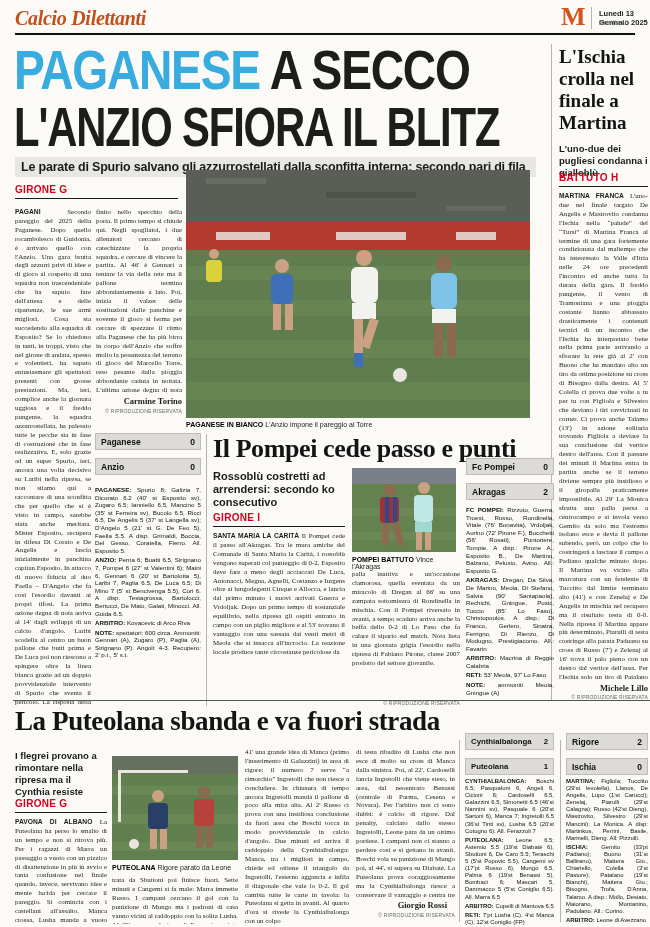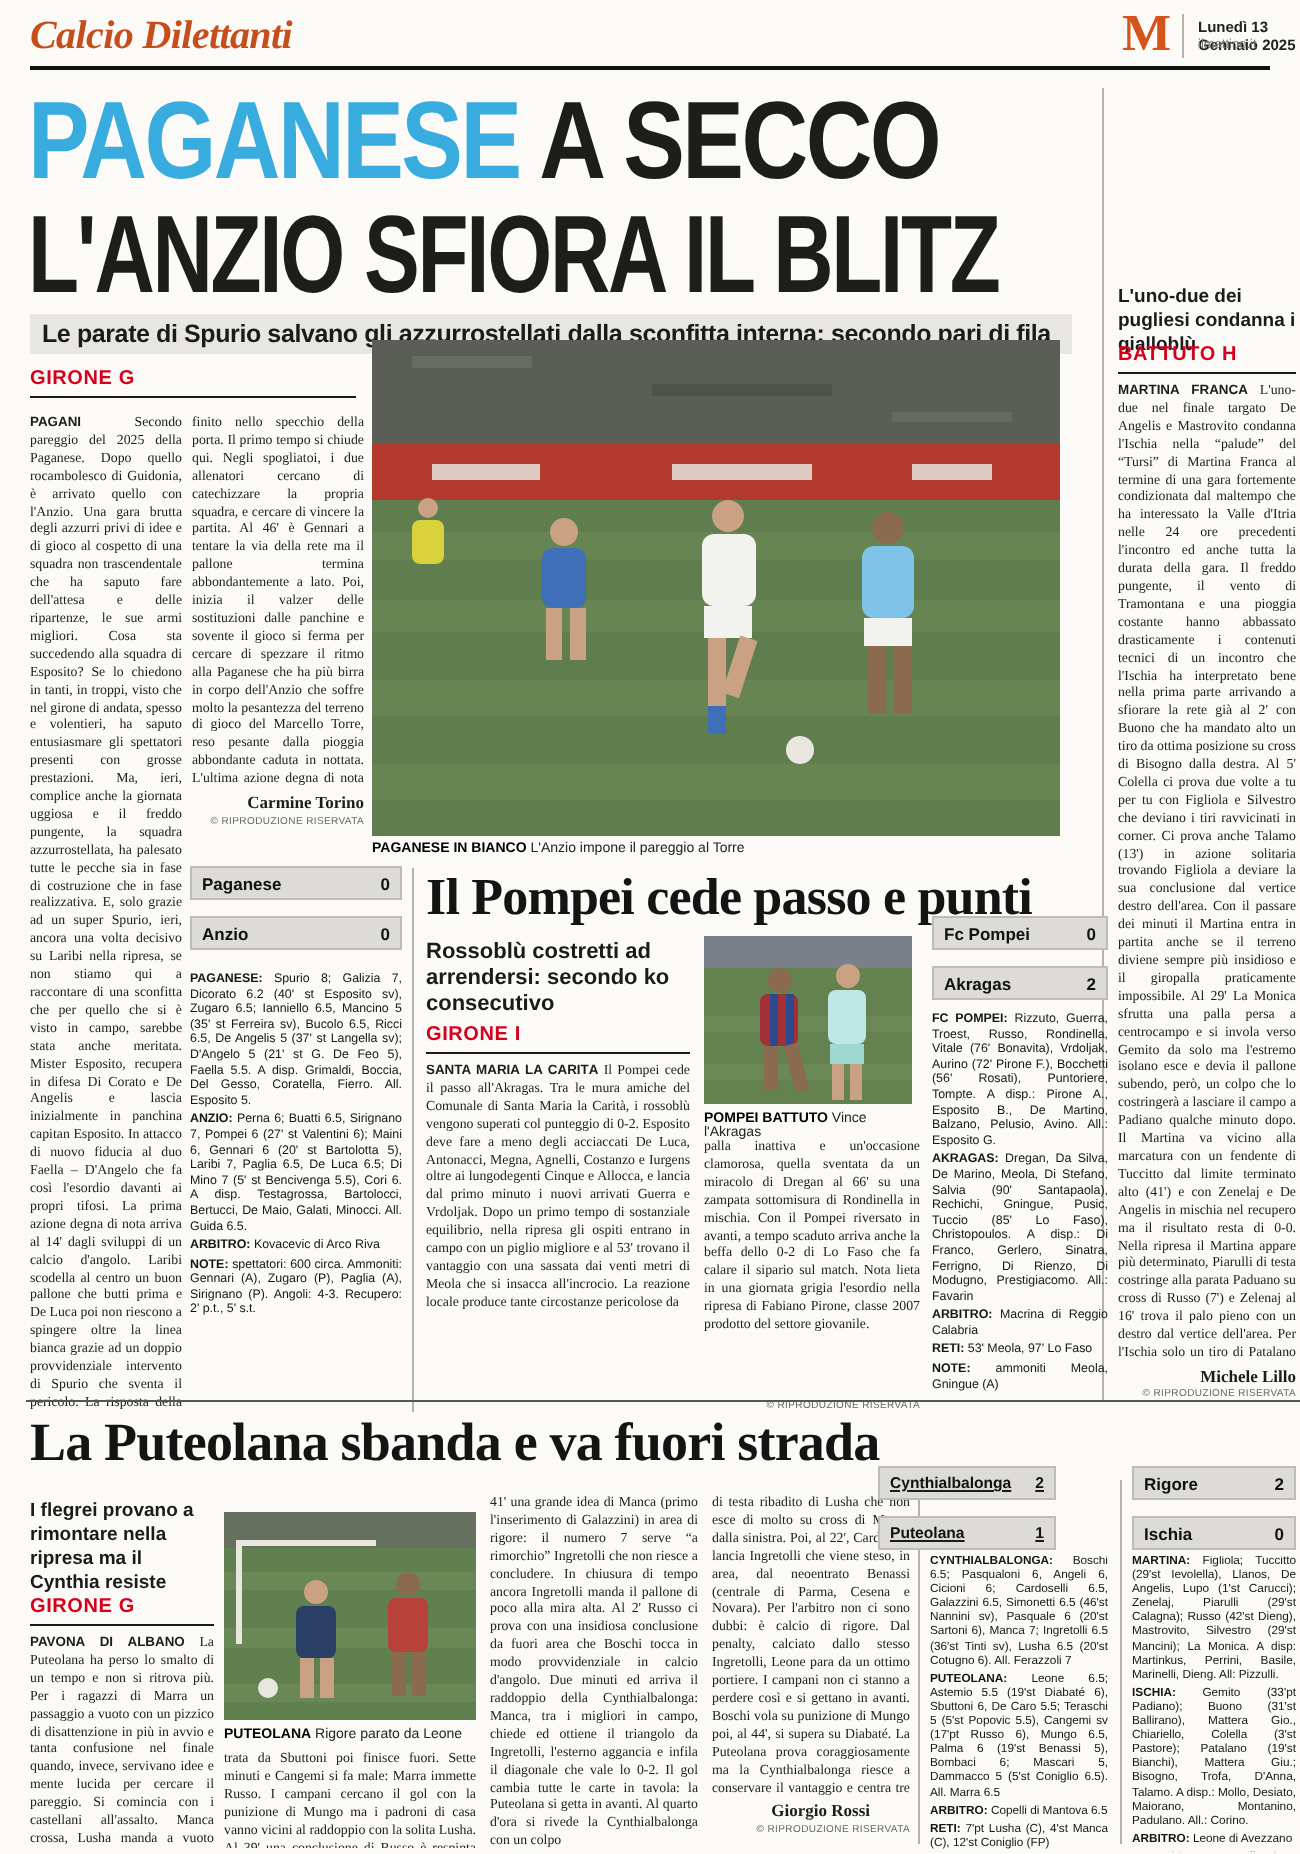--- a/index.html
+++ b/index.html
@@ -178,20 +178,21 @@
     </div>
   </div>
   <div class="abs tab" style="left:466px;top:506px;width:88px;height:200px;">
     <p><b>FC POMPEI:</b> <span>Rizzuto, Guerra, Troest, Russo, Rondinella, Vitale (76' Bonavita), Vrdoljak, Aurino (72' Pirone F.), Bocchetti (56' Rosati), Puntoriere, Tompte. A disp.: Pirone A., Esposito B., De Martino, Balzano, Pelusio, Avino. All.: Esposito G.</span></p>
     <p><b>AKRAGAS:</b> <span>Dregan, Da Silva, De Marino, Meola, Di Stefano, Salvia (90' Santapaola), Rechichi, Gningue, Pusic, Tuccio (85' Lo Faso), Christopoulos. A disp.: Di Franco, Gerlero, Sinatra, Ferrigno, Di Rienzo, Di Modugno, Prestigiacomo. All.: Favarin</span></p>
     <p><b>ARBITRO:</b> <span>Macrina di Reggio Calabria</span></p>
     <p><b>RETI:</b> <span>53' Meola, 97' Lo Faso</span></p>
     <p><b>NOTE:</b> <span>ammoniti Meola, Gningue (A)</span></p>
   </div>
 
+  <div class="abs sideheadline" style="left:559px;top:46px;width:90px;">L'Ischia crolla nel finale a Martina</div>
   <div class="abs substand-sm" style="left:559px;top:143px;width:90px;">L'uno-due dei pugliesi condanna i gialloblù</div>
   <div class="abs girone" style="left:559px;top:172px;width:89px;">BATTUTO H</div>
   <div class="abs col" style="left:559px;top:192px;width:89px;height:488px;">
     <b class="place">MARTINA FRANCA</b>
     <span>L'uno-due nel finale targato De Angelis e Mastrovito condanna l'Ischia nella “palude” del “Tursi” di Martina Franca al termine di una gara fortemente condizionata dal maltempo che ha interessato la Valle d'Itria nelle 24 ore precedenti l'incontro ed anche tutta la durata della gara. Il freddo pungente, il vento di Tramontana e una pioggia costante hanno abbassato drasticamente i contenuti tecnici di un incontro che l'Ischia ha interpretato bene nella prima parte arrivando a sfiorare la rete già al 2' con Buono che ha mandato alto un tiro da ottima posizione su cross di Bisogno dalla destra. Al 5' Colella ci prova due volte a tu per tu con Figliola e Silvestro che deviano i tiri ravvicinati in corner. Ci prova anche Talamo (13') in azione solitaria trovando Figliola a deviare la sua conclusione dal vertice destro dell'area. Con il passare dei minuti il Martina entra in partita anche se il terreno diviene sempre più insidioso e il giropalla praticamente impossibile. Al 29' La Monica sfrutta una palla persa a centrocampo e si invola verso Gemito da solo ma l'estremo isolano esce e devia il pallone subendo, però, un colpo che lo costringerà a lasciare il campo a Padiano qualche minuto dopo. Il Martina va vicino alla marcatura con un fendente di Tuccitto dal limite terminato alto (41') e con Zenelaj e De Angelis in mischia nel recupero ma il risultato resta di 0-0. Nella ripresa il Martina appare più determinato, Piarulli di testa costringe alla parata Paduano su cross di Russo (7') e Zelenaj al 16' trova il palo pieno con un destro dal vertice dell'area. Per l'Ischia solo un tiro di Patalano alto all'8' a dimostrazione di un forcing locale che, a un quarto d'ora dal termine, porterà i suoi frutti. Ievolella, appena entrato, batte un corner dalla sinistra e De Angelis svetta in area battendo di testa Paduano per il vantaggio al 33' del Martina che tre minuti dopo chiude l'incontro. Ancora Ievolella dalla destra cross in area, la palla deviata non consente a Calagna di provare il tiro ma Mastrovito è lesto a provare il diagonale sul quale Paduano può solo deviare d'istinto il pallone che comunque entra in rete. La forza d'animo e l'orgoglio dell'Ischia non servono a molto nel finale per evitare la sconfitta contro la vera rivelazione del campio-</span>
   </div>
   <div class="abs byline" style="left:559px;top:683px;width:89px;">Michele Lillo</div>
   <div class="abs copyr" style="left:559px;top:694px;width:89px;">© RIPRODUZIONE RISERVATA</div>
 
   <div class="abs hrule" style="left:13px;top:700px;width:637px;height:1px;background:#555;"></div>
@@ -223,27 +224,27 @@
       <circle cx="22" cy="88" r="5" fill="#e8e6df"></circle>
     </svg>
   </div>
   <div class="abs cap" style="left:112px;top:864px;width:126px;">
     <b>PUTEOLANA</b><span> Rigore parato da Leone</span>
   </div>
   <div class="abs col" style="left:112px;top:876px;width:126px;height:48px;">trata da Sbuttoni poi finisce fuori. Sette minuti e Cangemi si fa male: Marra immette Russo. I campani cercano il gol con la punizione di Mungo ma i padroni di casa vanno vicini al raddoppio con la solita Lusha. Al 39' una conclusione di Russo è respinta coi pugni da Boschi. Nel finale ancora castellani all'assalto: al</div>
 
   <div class="abs col" style="left:245px;top:748px;width:104px;height:176px;">41' una grande idea di Manca (primo l'inserimento di Galazzini) in area di rigore: il numero 7 serve “a rimorchio” Ingretolli che non riesce a concludere. In chiusura di tempo ancora Ingretolli manda il pallone di poco alla mira alta. Al 2' Russo ci prova con una insidiosa conclusione da fuori area che Boschi tocca in modo provvidenziale in calcio d'angolo. Due minuti ed arriva il raddoppio della Cynthialbalonga: Manca, tra i migliori in campo, chiede ed ottiene il triangolo da Ingretolli, l'esterno aggancia e infila il diagonale che vale lo 0-2. Il gol cambia tutte le carte in tavola: la Puteolana si getta in avanti. Al quarto d'ora si rivede la Cynthialbalonga con un colpo</div>
   <div class="abs col" style="left:356px;top:748px;width:99px;height:150px;">di testa ribadito di Lusha che non esce di molto su cross di Manca dalla sinistra. Poi, al 22', Cardoselli lancia Ingretolli che viene steso, in area, dal neoentrato Benassi (centrale di Parma, Cesena e Novara). Per l'arbitro non ci sono dubbi: è calcio di rigore. Dal penalty, calciato dallo stesso Ingretolli, Leone para da un ottimo portiere. I campani non ci stanno a perdere così e si gettano in avanti. Boschi vola su punizione di Mungo poi, al 44', si supera su Diabaté. La Puteolana prova coraggiosamente ma la Cynthialbalonga riesce a conservare il vantaggio e centra tre punti importanti che la tengono a sette punti dalla zona playoff.</div>
-  <div class="abs byline" style="left:336px;top:900px;width:99px;">Giorgio Rossi</div>
+  <div class="abs byline" style="left:348px;top:900px;width:99px;">Giorgio Rossi</div>
   <div class="abs copyr" style="left:356px;top:912px;width:99px;">© RIPRODUZIONE RISERVATA</div>
 
   <div class="abs vrule" style="left:459px;top:740px;height:182px;"></div>
   <div class="abs vrule" style="left:560px;top:740px;height:182px;"></div>
 
-  <div class="abs" style="left:439px;top:733px;width:89px;text-decoration:underline;">
+  <div class="abs" style="left:465px;top:733px;width:89px;">
     <div class="scorerow" style="margin-bottom:8px;font-size:7.8px;">
       <span>Cynthialbalonga</span>
       <span>2</span>
     </div>
     <div class="scorerow" style="font-size:7.8px;">
       <span>Puteolana</span>
       <span>1</span>
     </div>
   </div>
   <div class="abs tab" style="left:465px;top:778px;width:89px;height:148px;font-size:5.9px;line-height:7.1px;">

